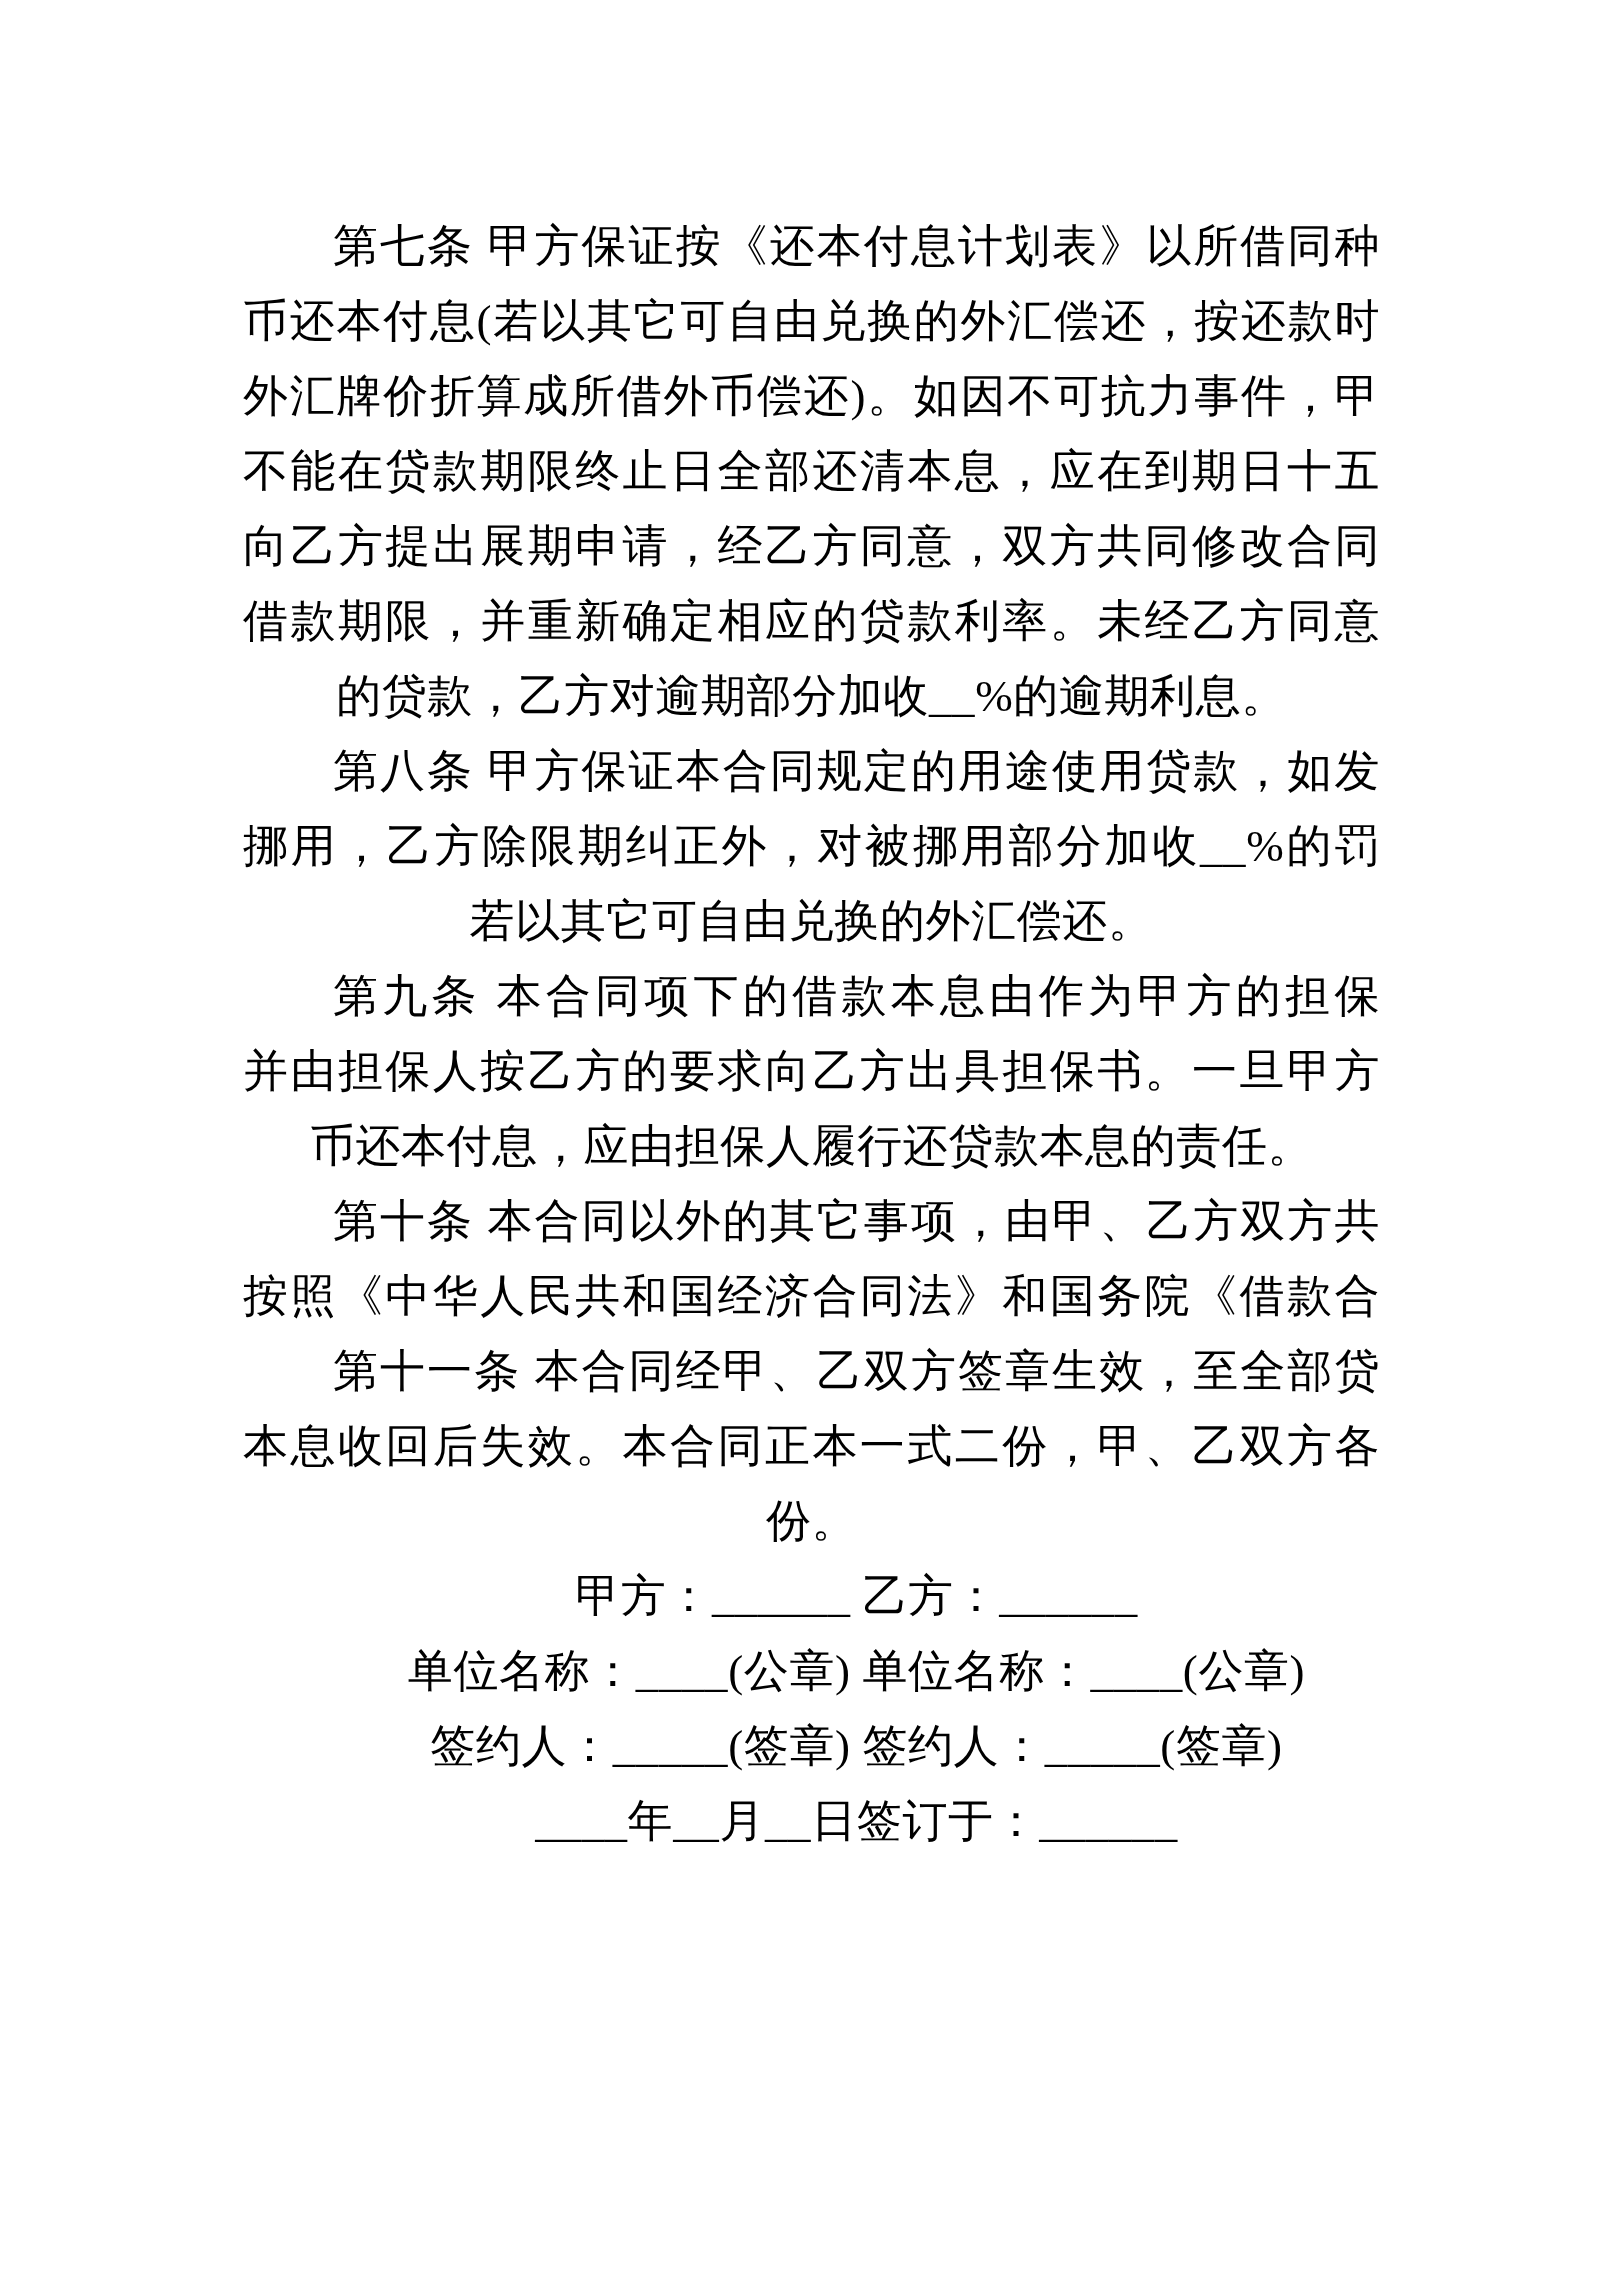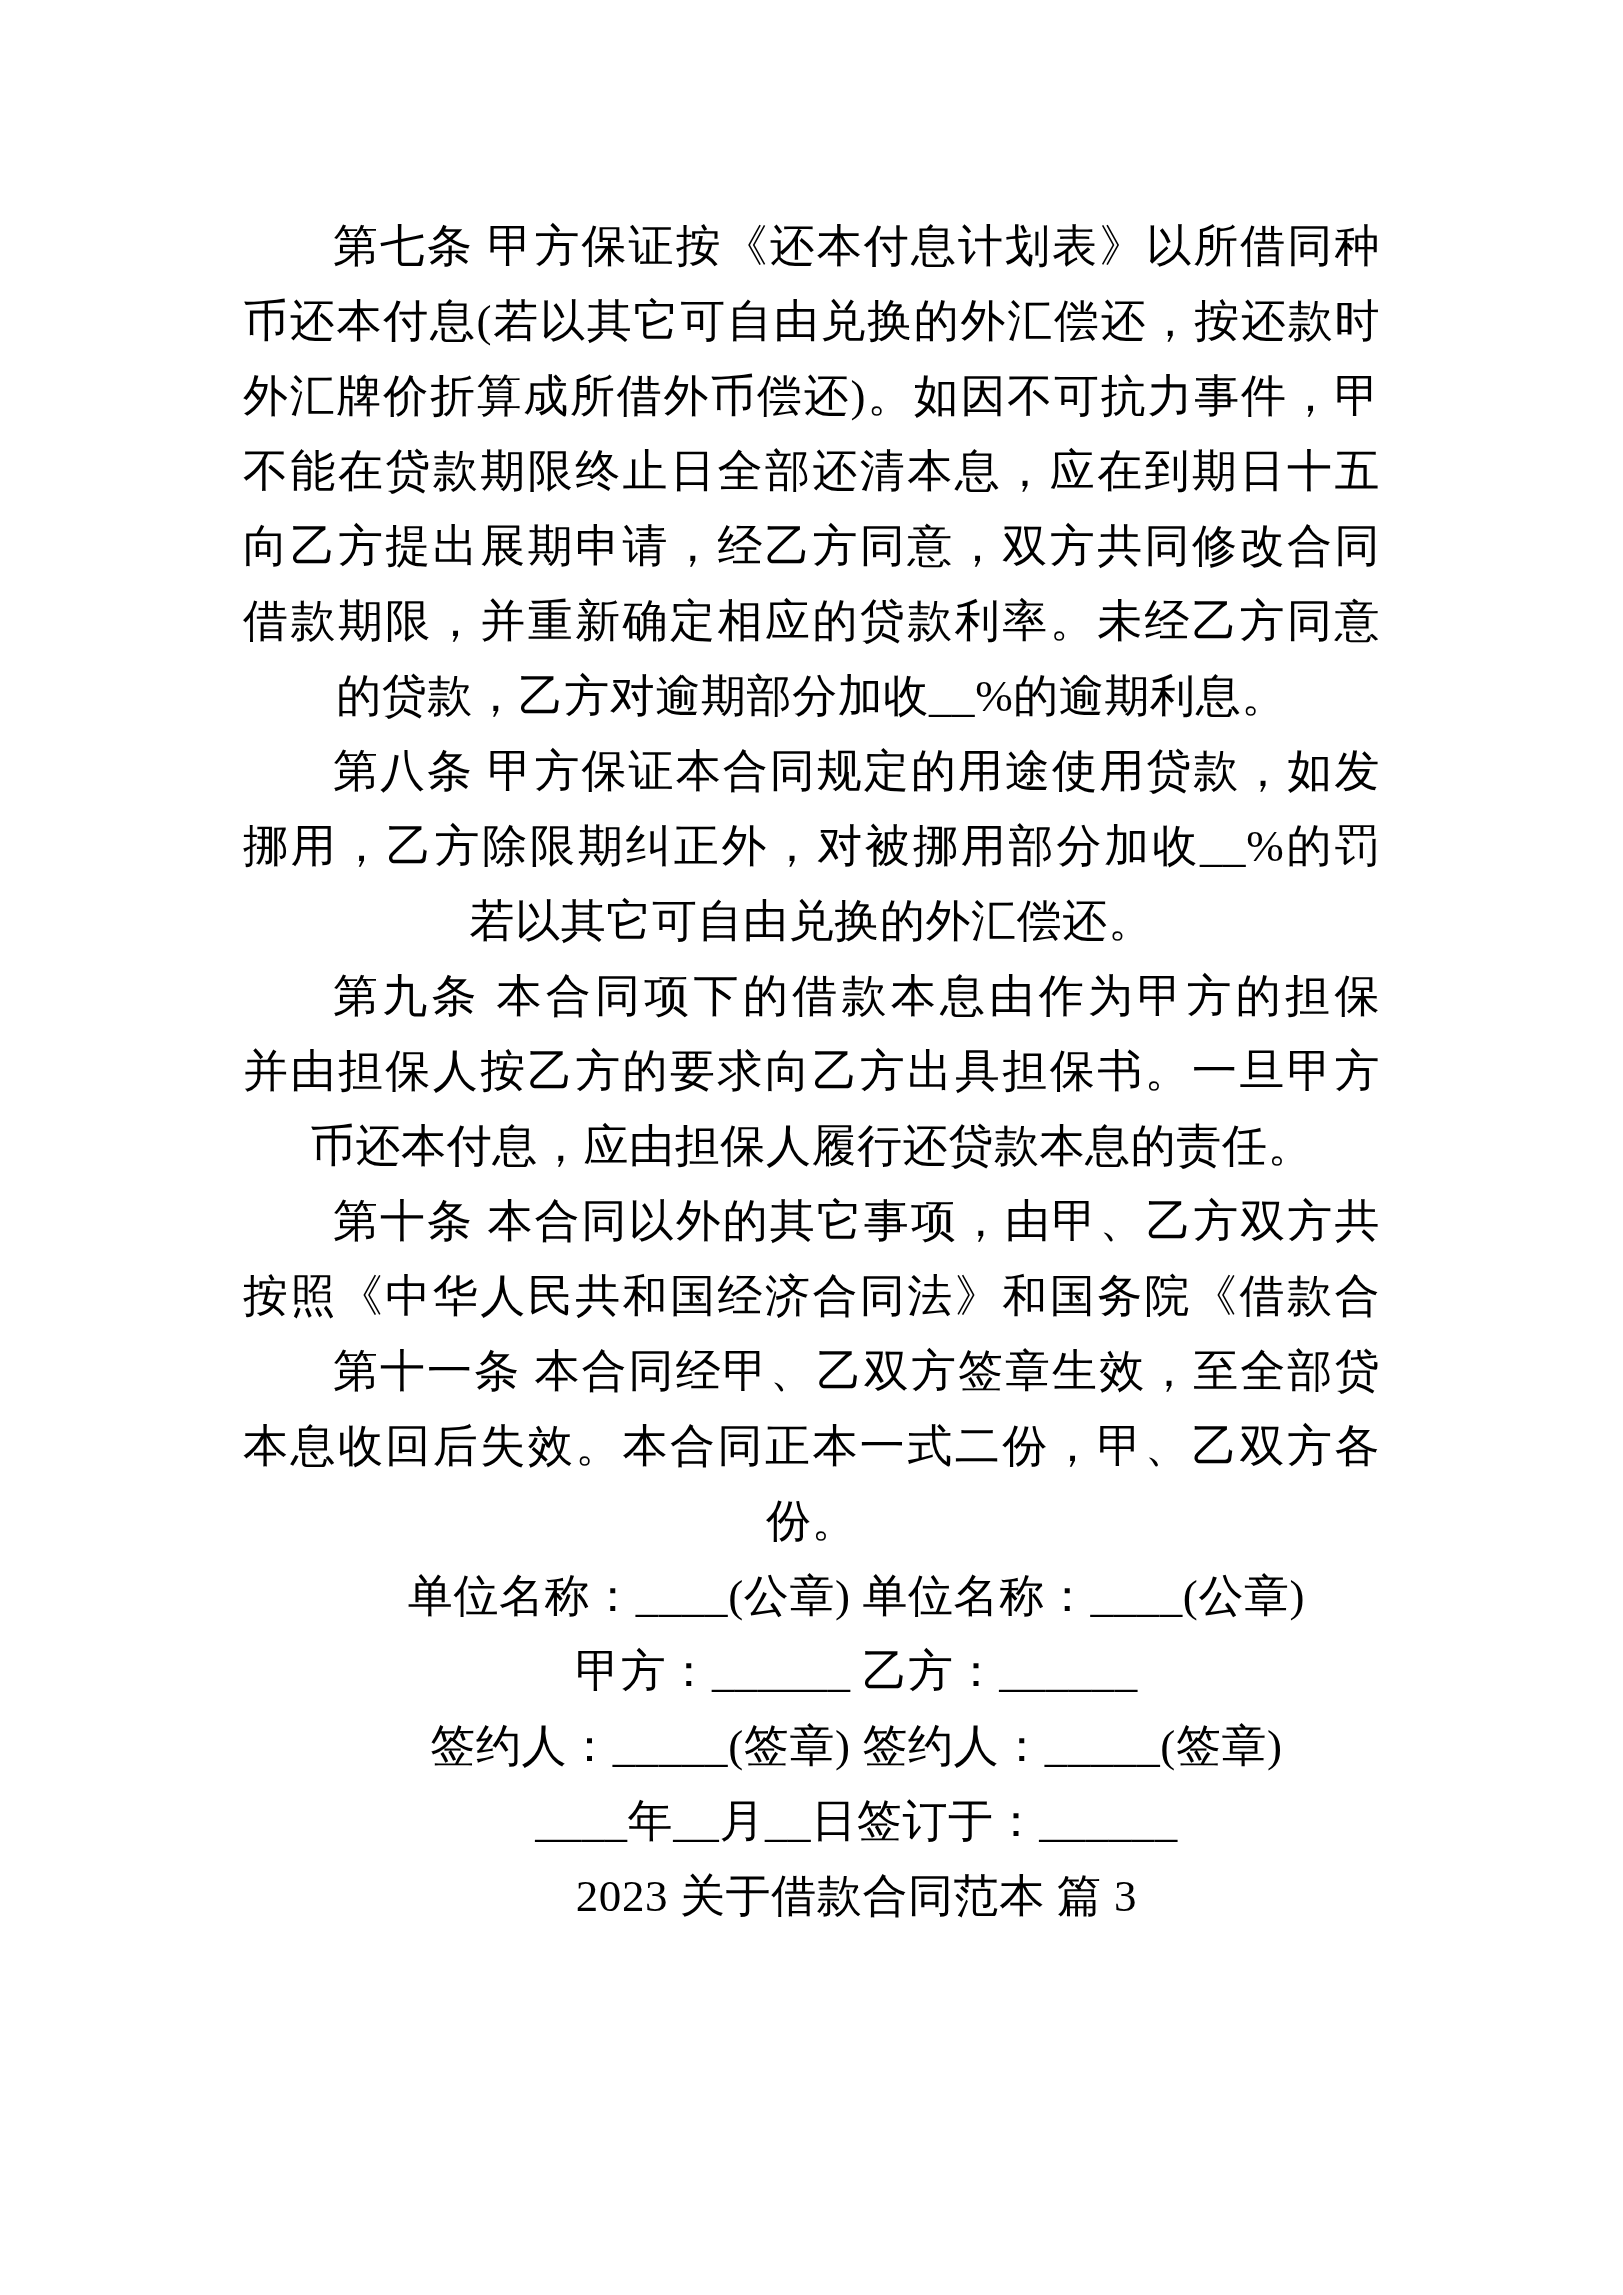--- a/index.html
+++ b/index.html
@@ -52,19 +52,18 @@
   <div class="ln jf">挪用，乙方除限期纠正外，对被挪用部分加收__%的罚息，</div>
   <div class="ln">若以其它可自由兑换的外汇偿还。</div>
   <div class="ln ind jf">第九条 本合同项下的借款本息由作为甲方的担保人，</div>
   <div class="ln jf">并由担保人按乙方的要求向乙方出具担保书。一旦甲方无力</div>
   <div class="ln">币还本付息，应由担保人履行还贷款本息的责任。</div>
   <div class="ln ind jf">第十条 本合同以外的其它事项，由甲、乙方双方共同</div>
   <div class="ln jf">按照《中华人民共和国经济合同法》和国务院《借款合同条</div>
   <div class="ln ind jf">第十一条 本合同经甲、乙双方签章生效，至全部贷款</div>
   <div class="ln jf">本息收回后失效。本合同正本一式二份，甲、乙双方各执一</div>
   <div class="ln">份。</div>
+  <div class="ln ind">甲方：______ 乙方：______</div>
   <div class="ln ind">单位名称：____(公章) 单位名称：____(公章)</div>
-  <div class="ln ind">甲方：______ 乙方：______</div>
   <div class="ln ind">签约人：_____(签章) 签约人：_____(签章)</div>
   <div class="ln ind">____年__月__日签订于：______</div>
-  <div class="ln ind">2023 关于借款合同范本 篇 3</div>
 </div>
 
 
 </body></html>

